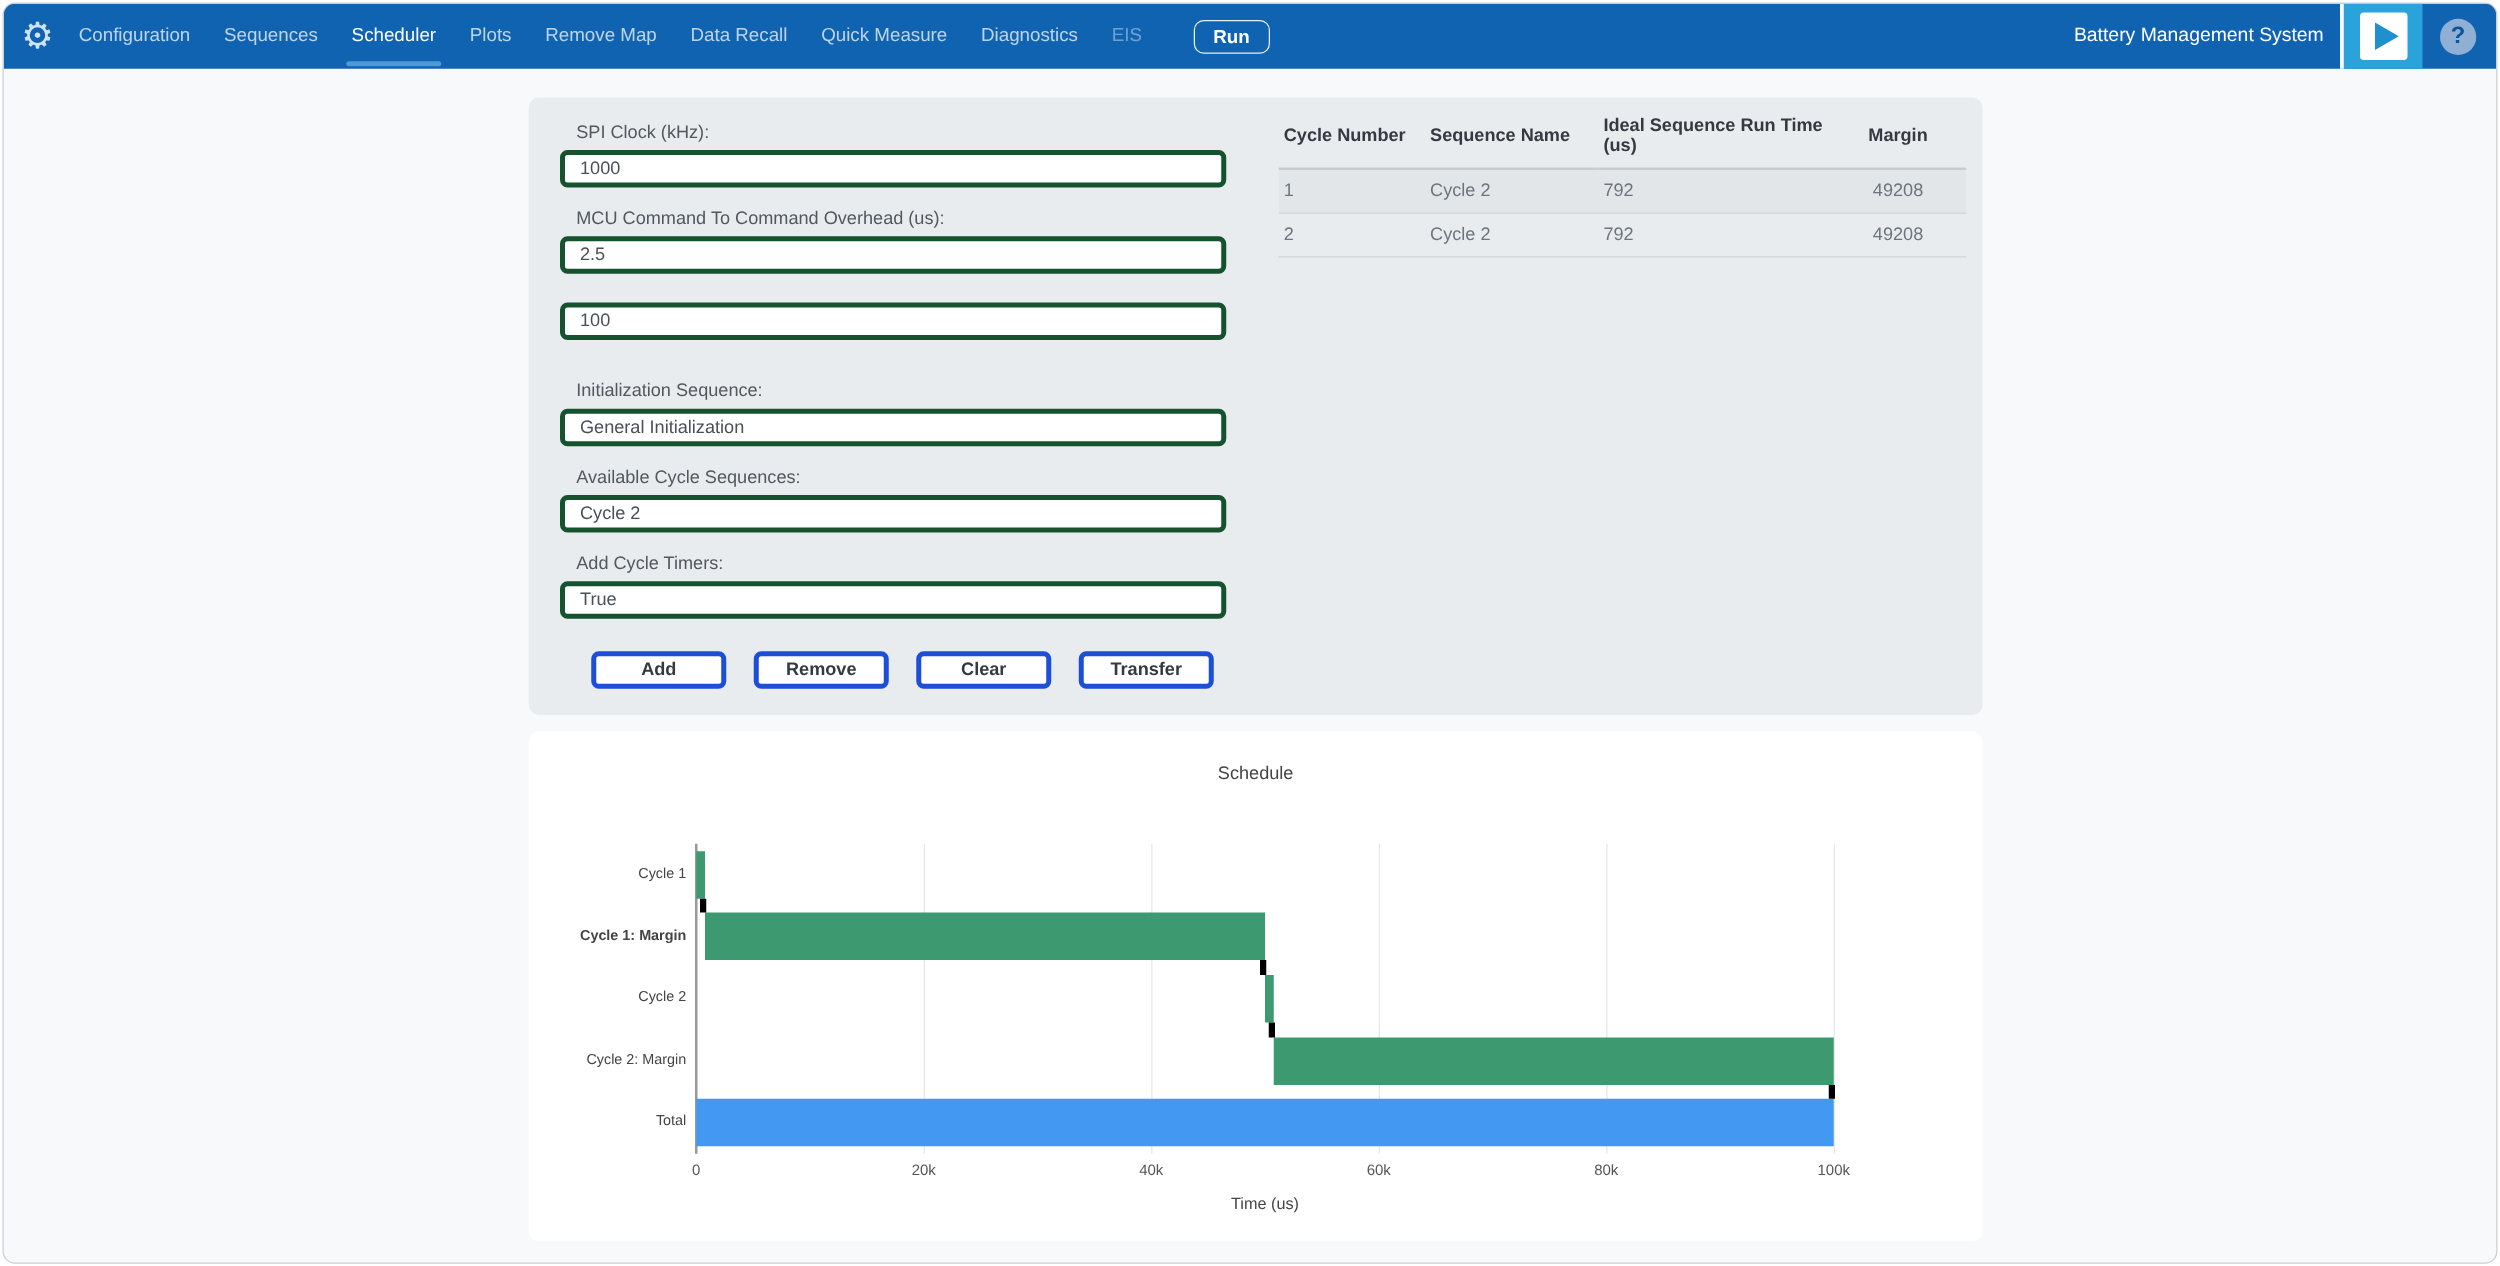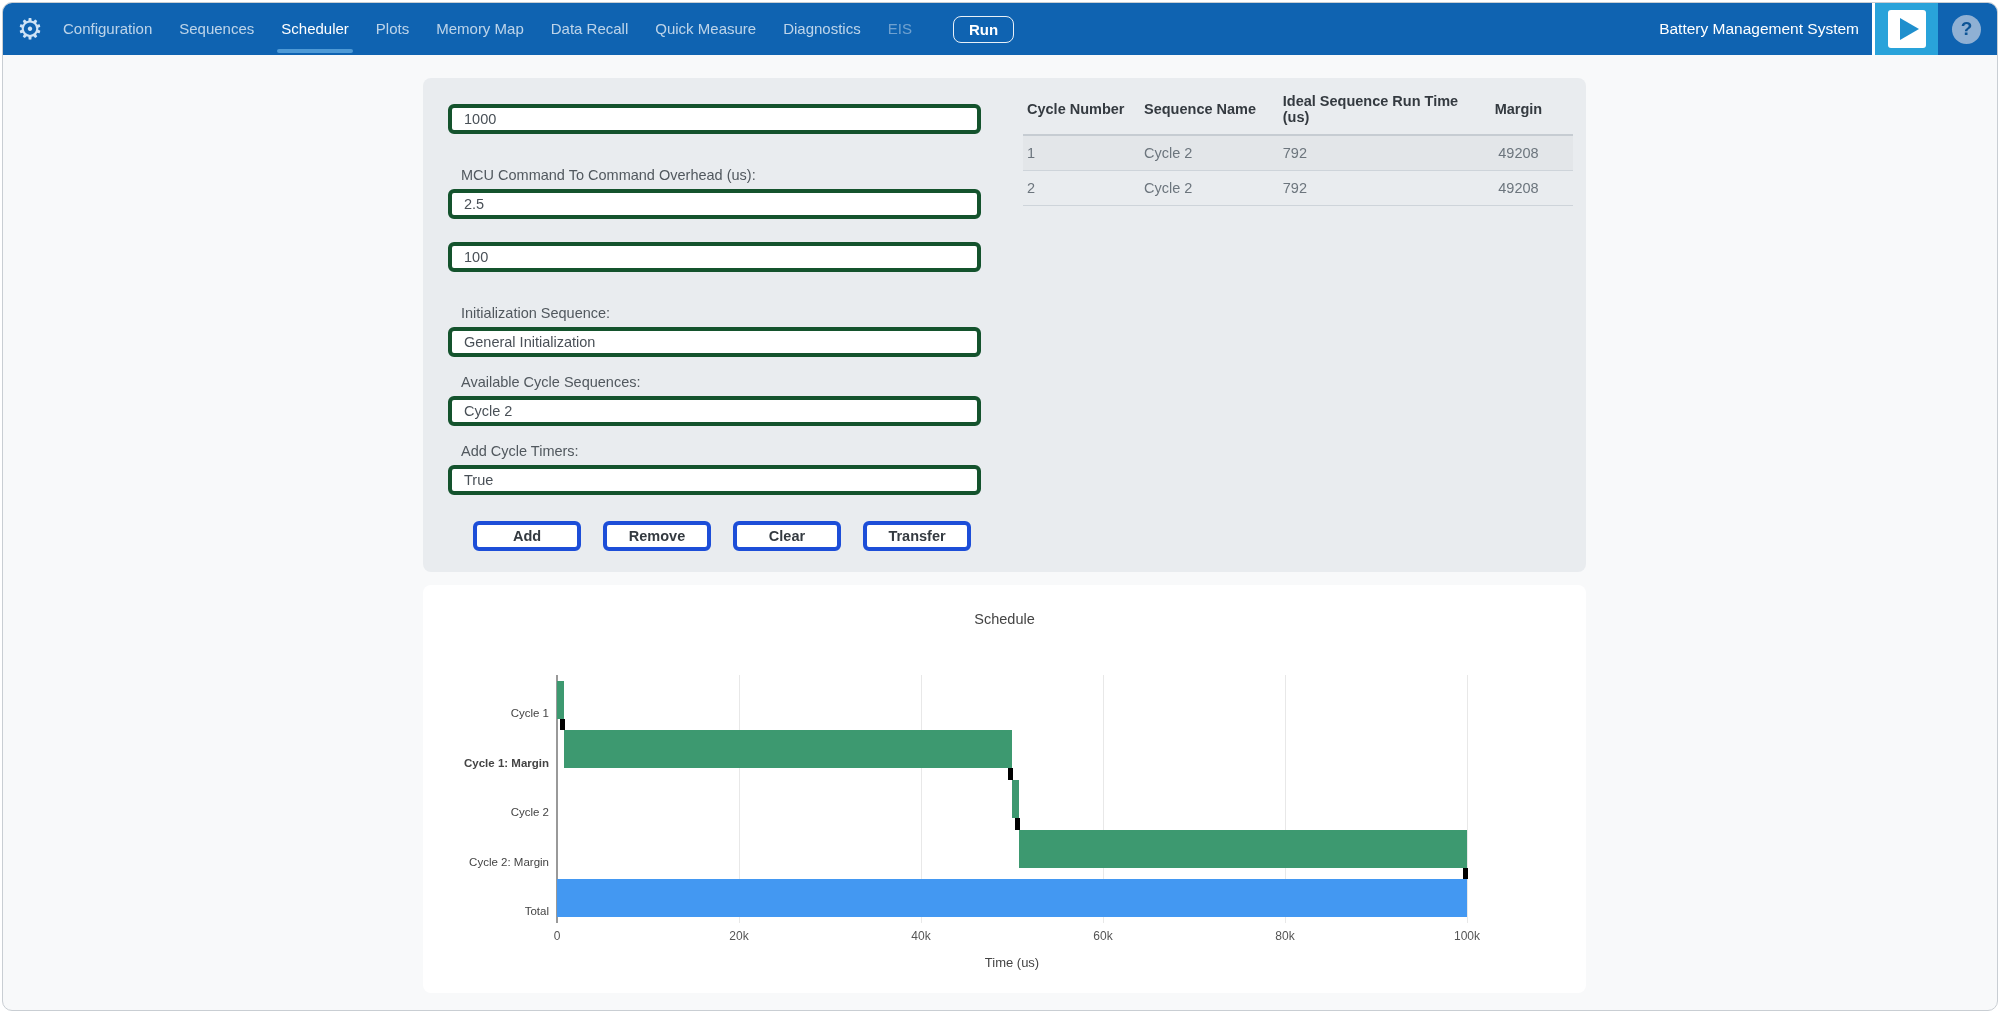--- a/index.html
+++ b/index.html
@@ -55,21 +55,21 @@
   .cycles td{color:#6c757d;padding:9px 4px;border-bottom:1px solid #ced4da;}
   .cycles th:last-child,.cycles td:last-child{text-align:center;padding-right:16px;}
   .cycles tbody tr:nth-child(odd){background:rgba(0,0,0,0.025);}
   .c-num{width:118px;} .c-seq{width:141px;} .c-run{width:209px;margin-left:37px;} .c-mar{width:82px;}
 
   
   .chart-card{position:absolute;left:420px;top:582px;width:1163px;height:408px;background:#ffffff;
               border-radius:8px;}
   .chart-title{position:absolute;left:0;top:26px;width:100%;text-align:center;font-size:14.5px;
                color:#444444;}
-  .y-labels{position:absolute;left:0;top:104px;width:130px;height:248px;}
+  .y-labels{position:absolute;left:0;top:90px;width:130px;height:248px;}
   .y-labels .ylabel{text-align:right;padding-right:4px;font-size:11.5px;color:#444444;
                     white-space:nowrap;overflow:hidden;}
   .plot{position:absolute;left:134px;top:90px;width:910px;height:248px;}
   .gridline{position:absolute;top:0;bottom:0;width:1px;background:#e8e8e8;}
   .axis-line{position:absolute;top:0;bottom:0;width:2px;background:#999999;}
   .bar{position:absolute;}
   .connector{position:absolute;width:5px;background:#000000;}
   .x-ticks{position:absolute;left:134px;top:344px;width:910px;height:16px;}
   .xtick{position:absolute;top:0;transform:translateX(-50%);font-size:12px;color:#555555;}
   .x-title{position:absolute;left:134px;top:370px;width:910px;text-align:center;font-size:13px;
@@ -80,39 +80,40 @@
 
 <div class="app">
 
   <div class="navbar">
     <span class="gear">⚙</span>
     <div class="nav-items">
       <span class="nav-item">Configuration</span>
       <span class="nav-item">Sequences</span>
       <span class="nav-item active">Scheduler</span>
       <span class="nav-item">Plots</span>
-      <span class="nav-item">Memory Map</span>
+      <span class="nav-item">Remove Map</span>
       <span class="nav-item">Data Recall</span>
       <span class="nav-item">Quick Measure</span>
       <span class="nav-item">Diagnostics</span>
       <span class="nav-item disabled">EIS</span>
     </div>
     <button class="run-btn">Run</button>
     <span class="brand">Battery Management System</span>
     <div class="play-btn">
       <div class="play-inner">
         <div class="play-tri"></div>
       </div>
     </div>
     <div class="help-btn">?</div>
   </div>
 
   <div class="panel">
     <div class="form-col">
       <div class="field f0">
+        <label>SPI Clock (kHz):</label>
         <input value="1000" style="">
       </div>
       <div class="field f1">
         <label>MCU Command To Command Overhead (us):</label>
         <input value="2.5" style="">
       </div>
       <div class="field f2">
         <input value="100" style="">
       </div>
       <div class="field f3">

